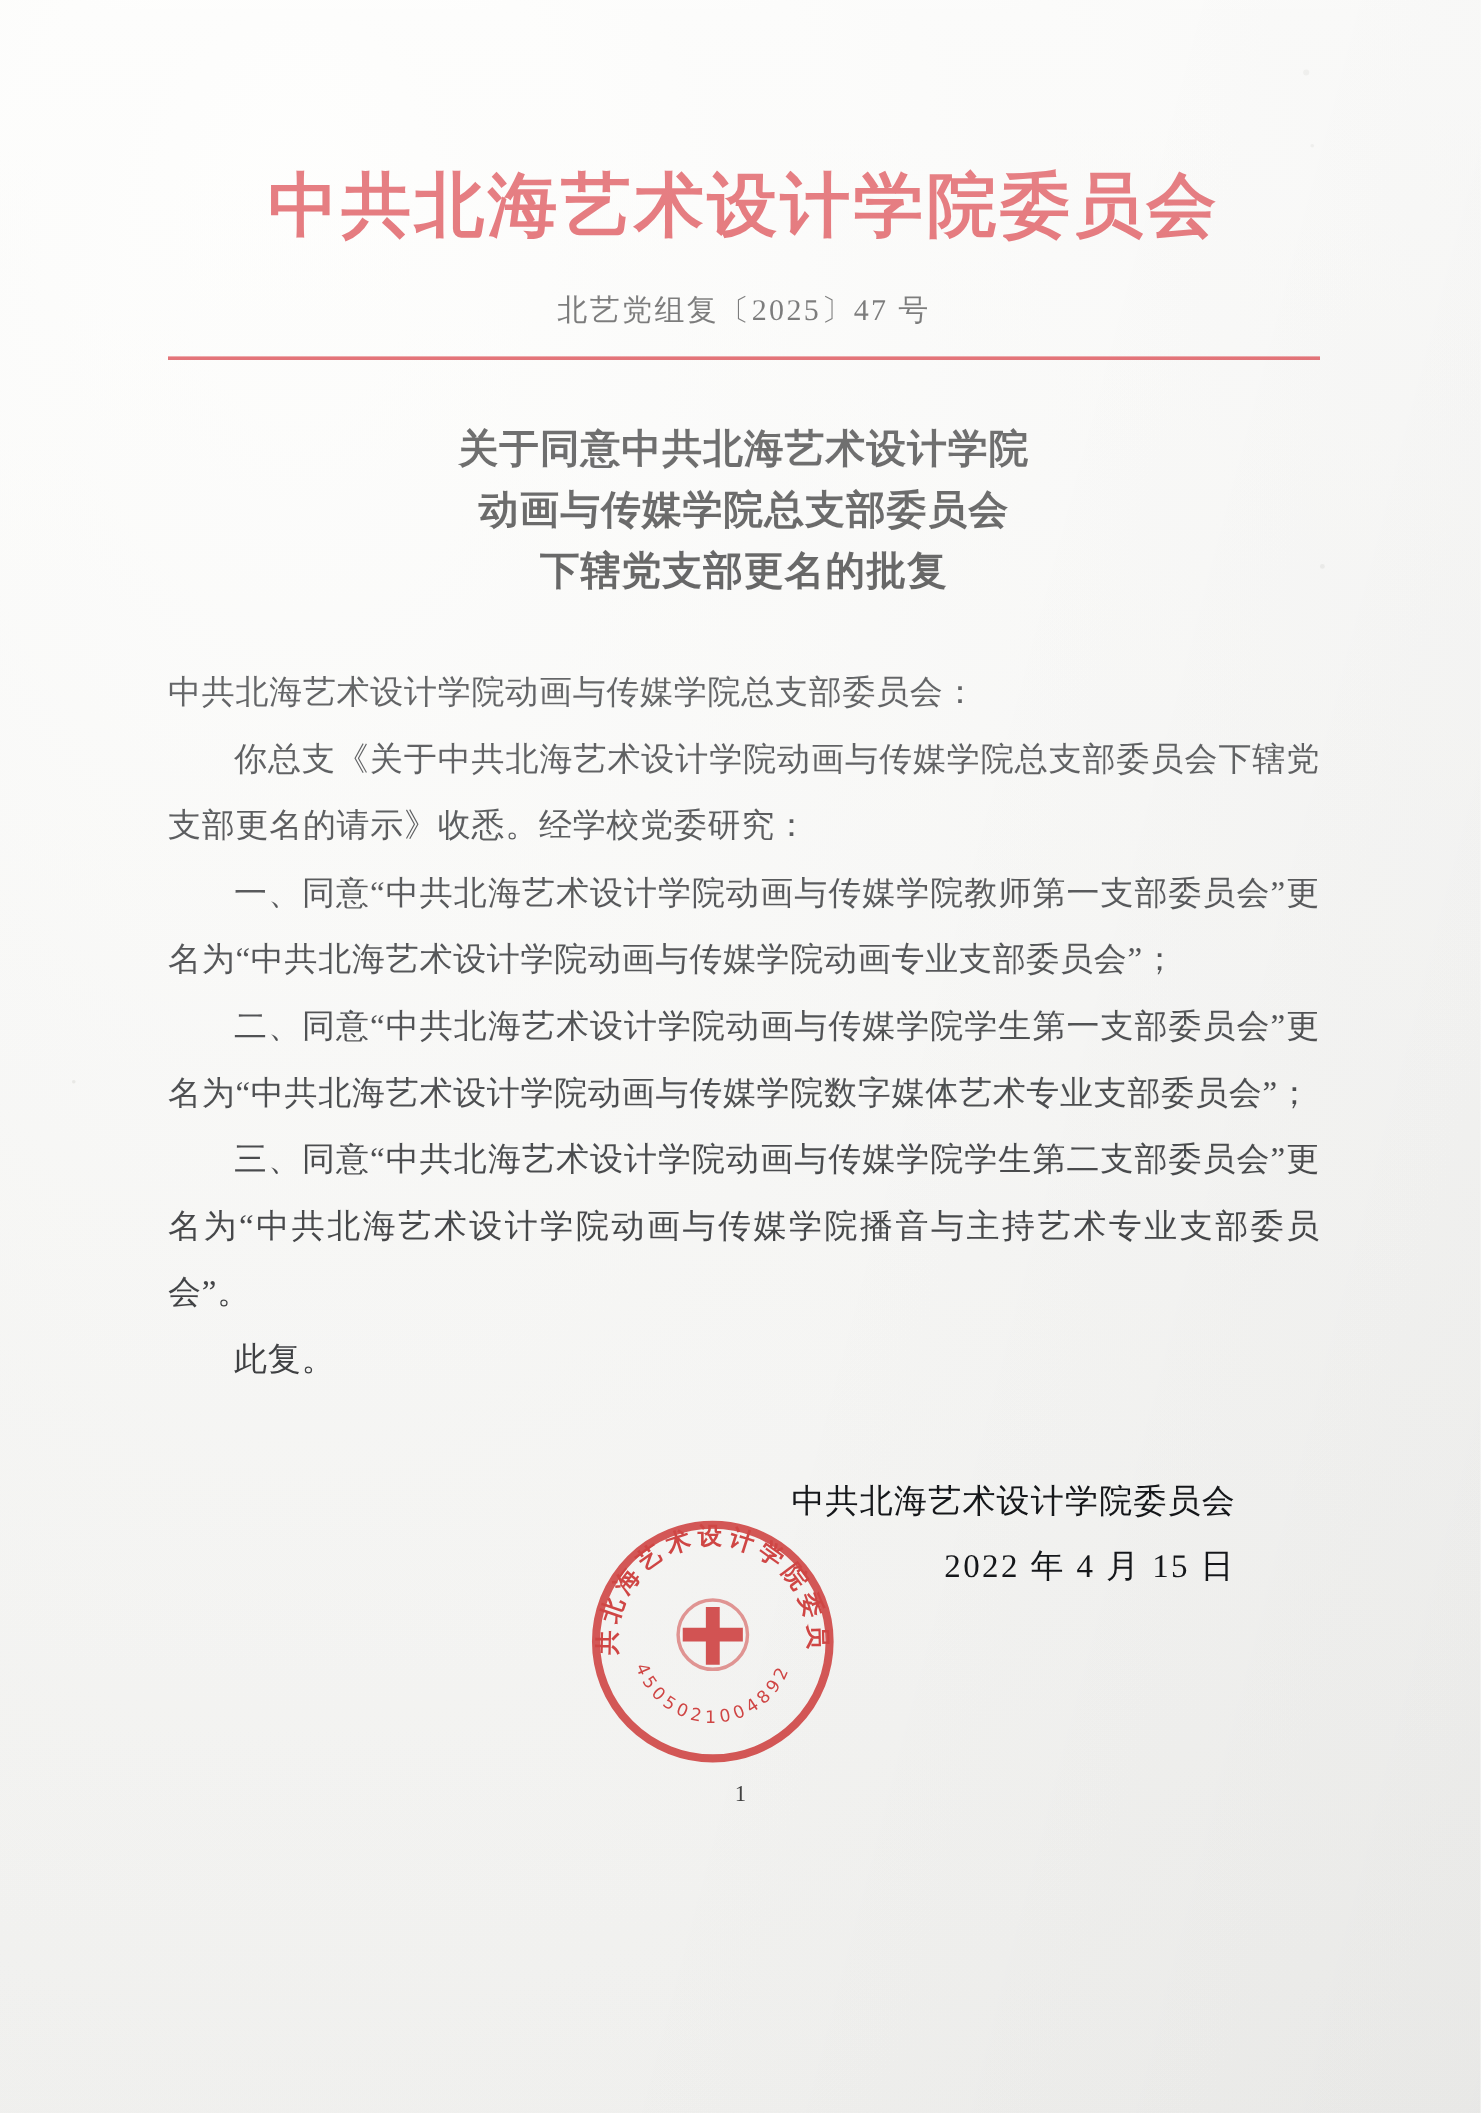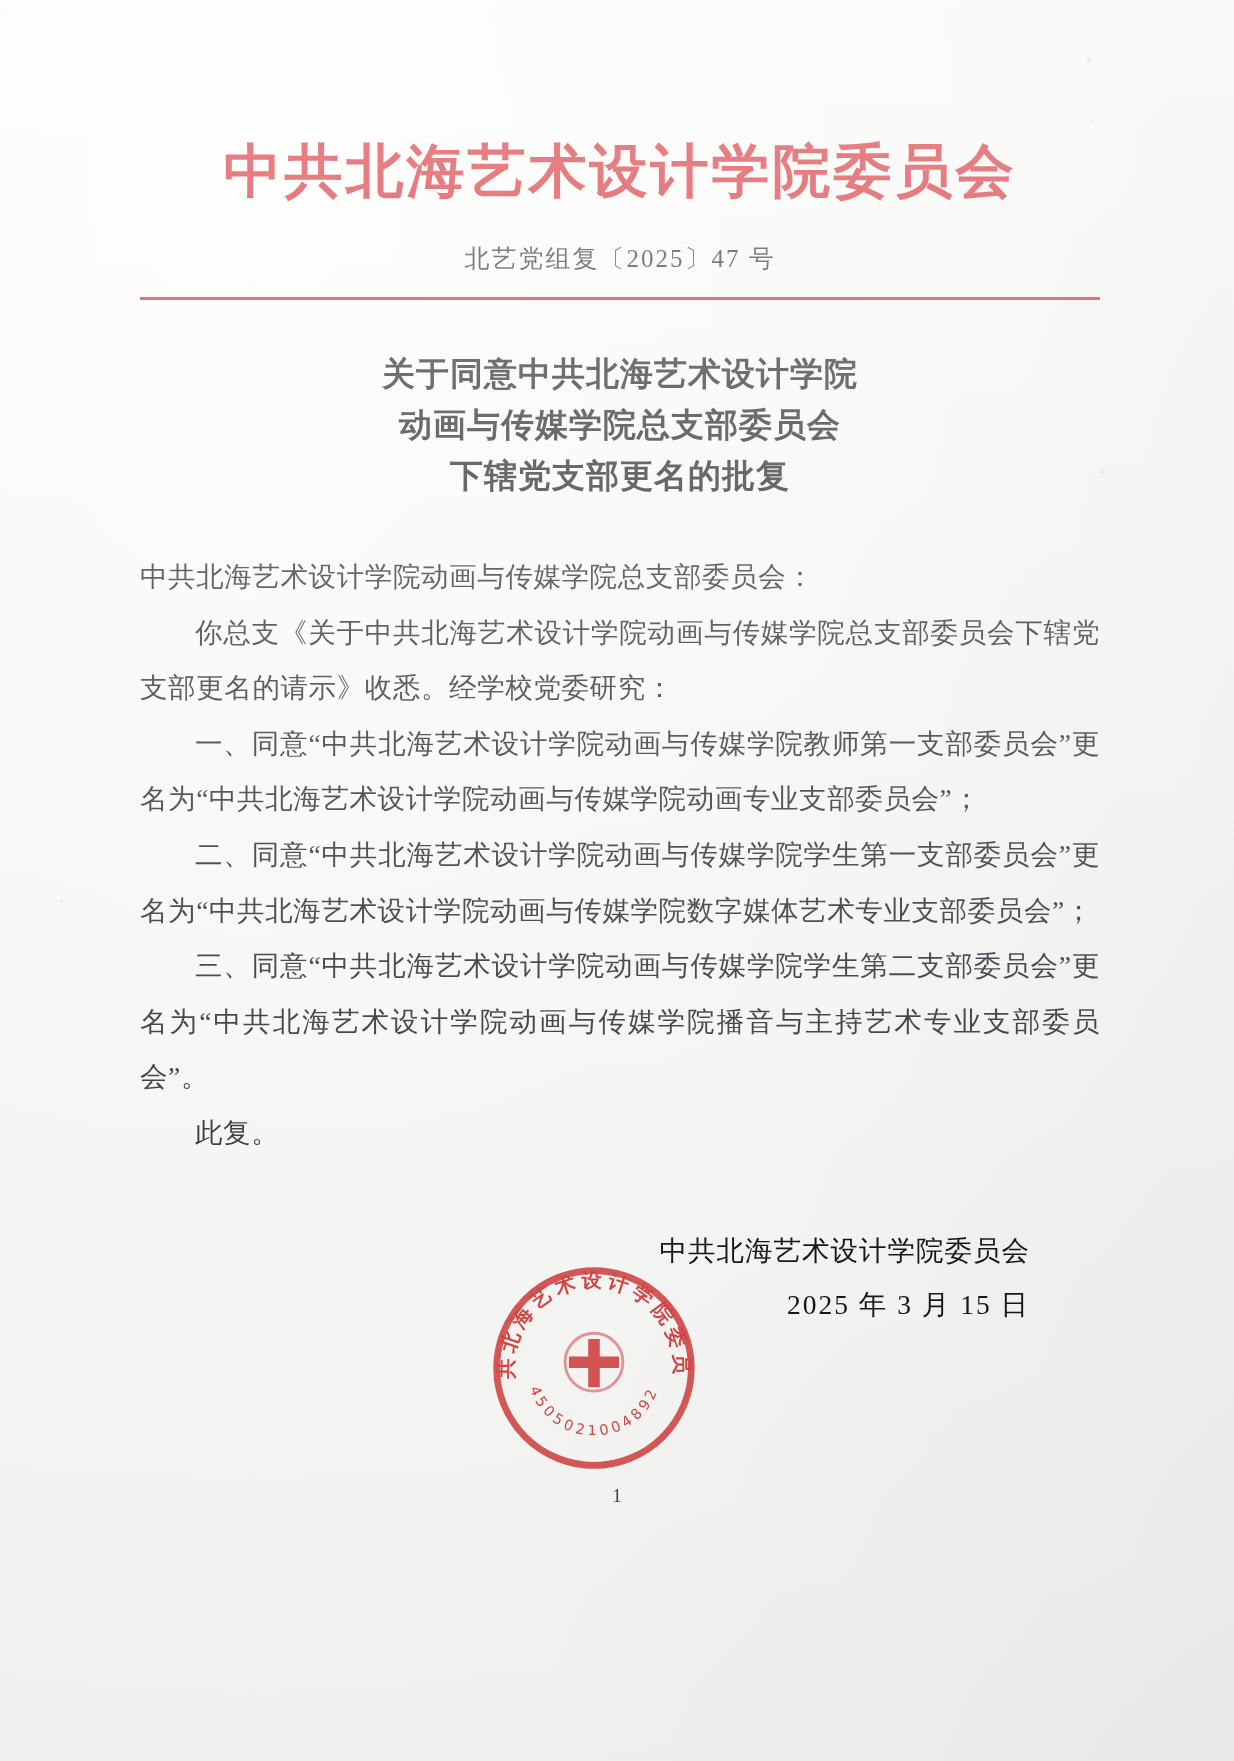--- a/index.html
+++ b/index.html
@@ -164,21 +164,21 @@
       <p>中共北海艺术设计学院动画与传媒学院总支部委员会：</p>
       <p class="indent">你总支《关于中共北海艺术设计学院动画与传媒学院总支部委员会下辖党支部更名的请示》收悉。经学校党委研究：</p>
       <p class="indent">一、同意“中共北海艺术设计学院动画与传媒学院教师第一支部委员会”更名为“中共北海艺术设计学院动画与传媒学院动画专业支部委员会”；</p>
       <p class="indent">二、同意“中共北海艺术设计学院动画与传媒学院学生第一支部委员会”更名为“中共北海艺术设计学院动画与传媒学院数字媒体艺术专业支部委员会”；</p>
       <p class="indent">三、同意“中共北海艺术设计学院动画与传媒学院学生第二支部委员会”更名为“中共北海艺术设计学院动画与传媒学院播音与主持艺术专业支部委员会”。</p>
       <p class="indent">此复。</p>
     </div>
 
     <div class="signature">
       <div>中共北海艺术设计学院委员会</div>
-      <div class="sig-date">2025 年 3 月 15 日</div>
+      <div class="sig-date">2022 年 4 月 15 日</div>
     </div>
 
   </div>
 
   <svg class="seal" viewBox="0 0 220 220">
     <defs>
       <path id="sealTopArc" d="M 26,110 A 84,84 0 0 1 194,110"></path>
       <path id="sealBottomArc" d="M 40,110 A 70,70 0 0 0 180,110"></path>
     </defs>
     <circle cx="110" cy="110" r="101" fill="none" stroke="#c8201f" stroke-width="7" opacity="0.9"></circle>

